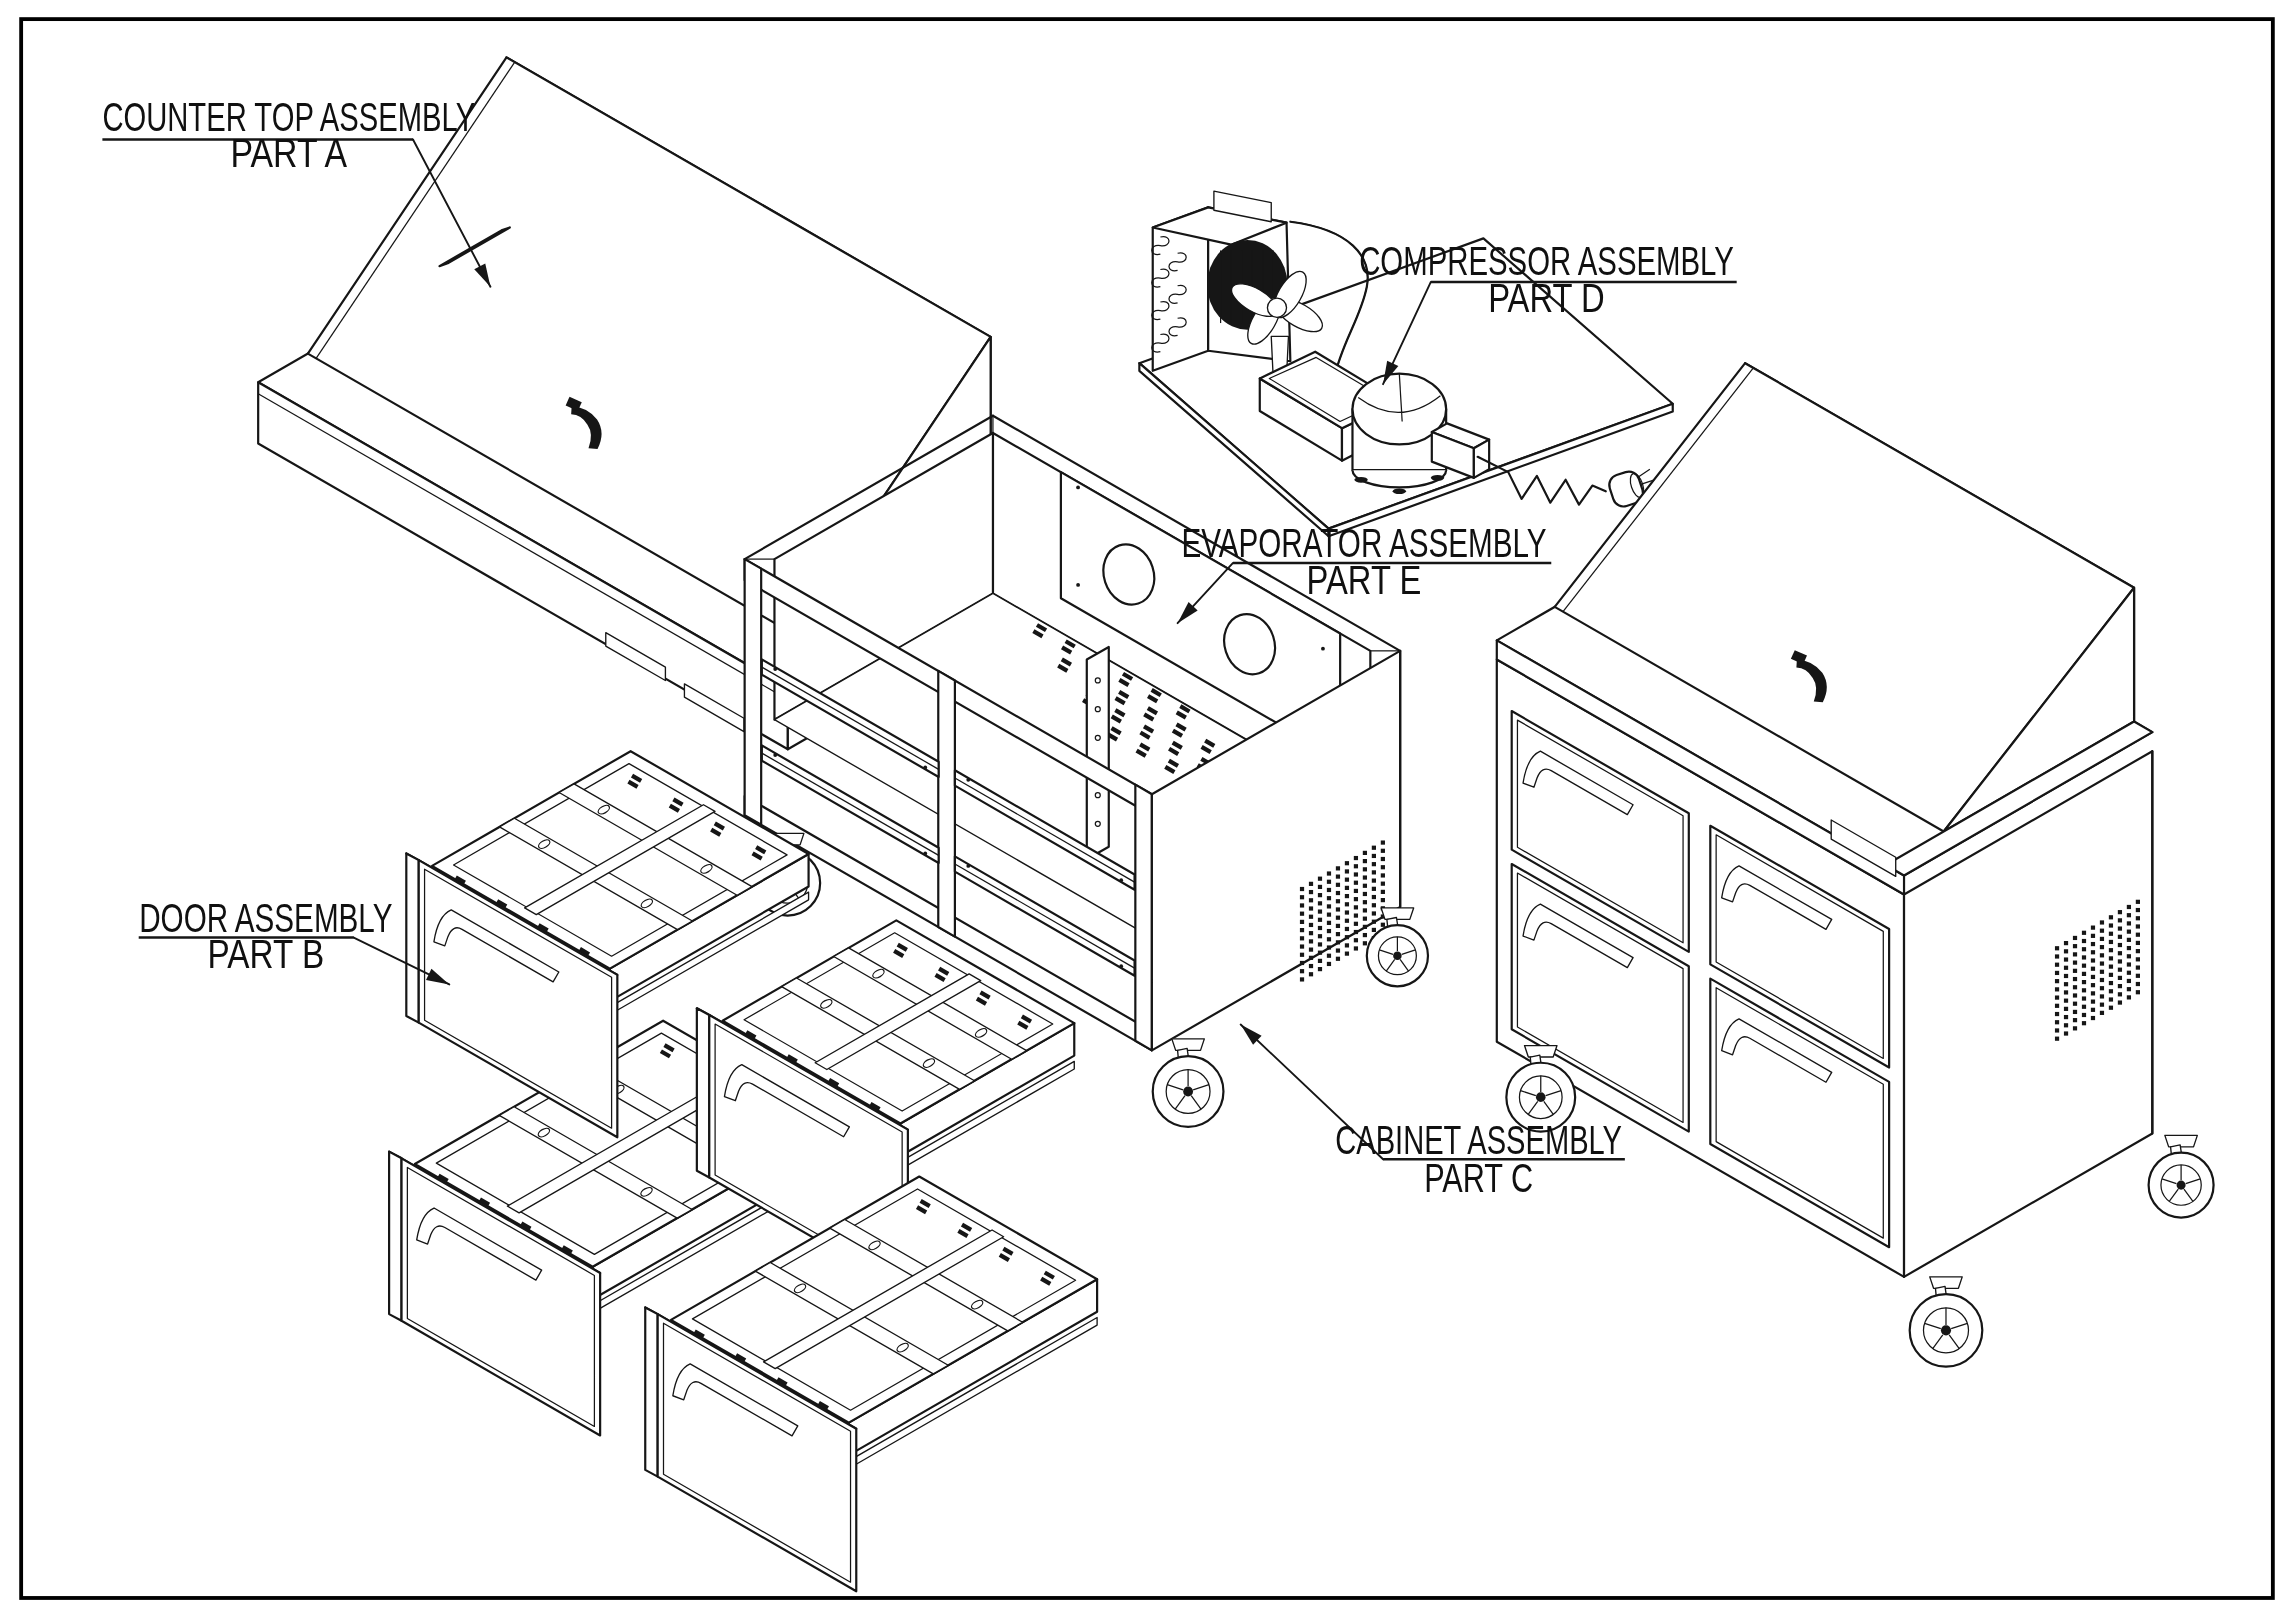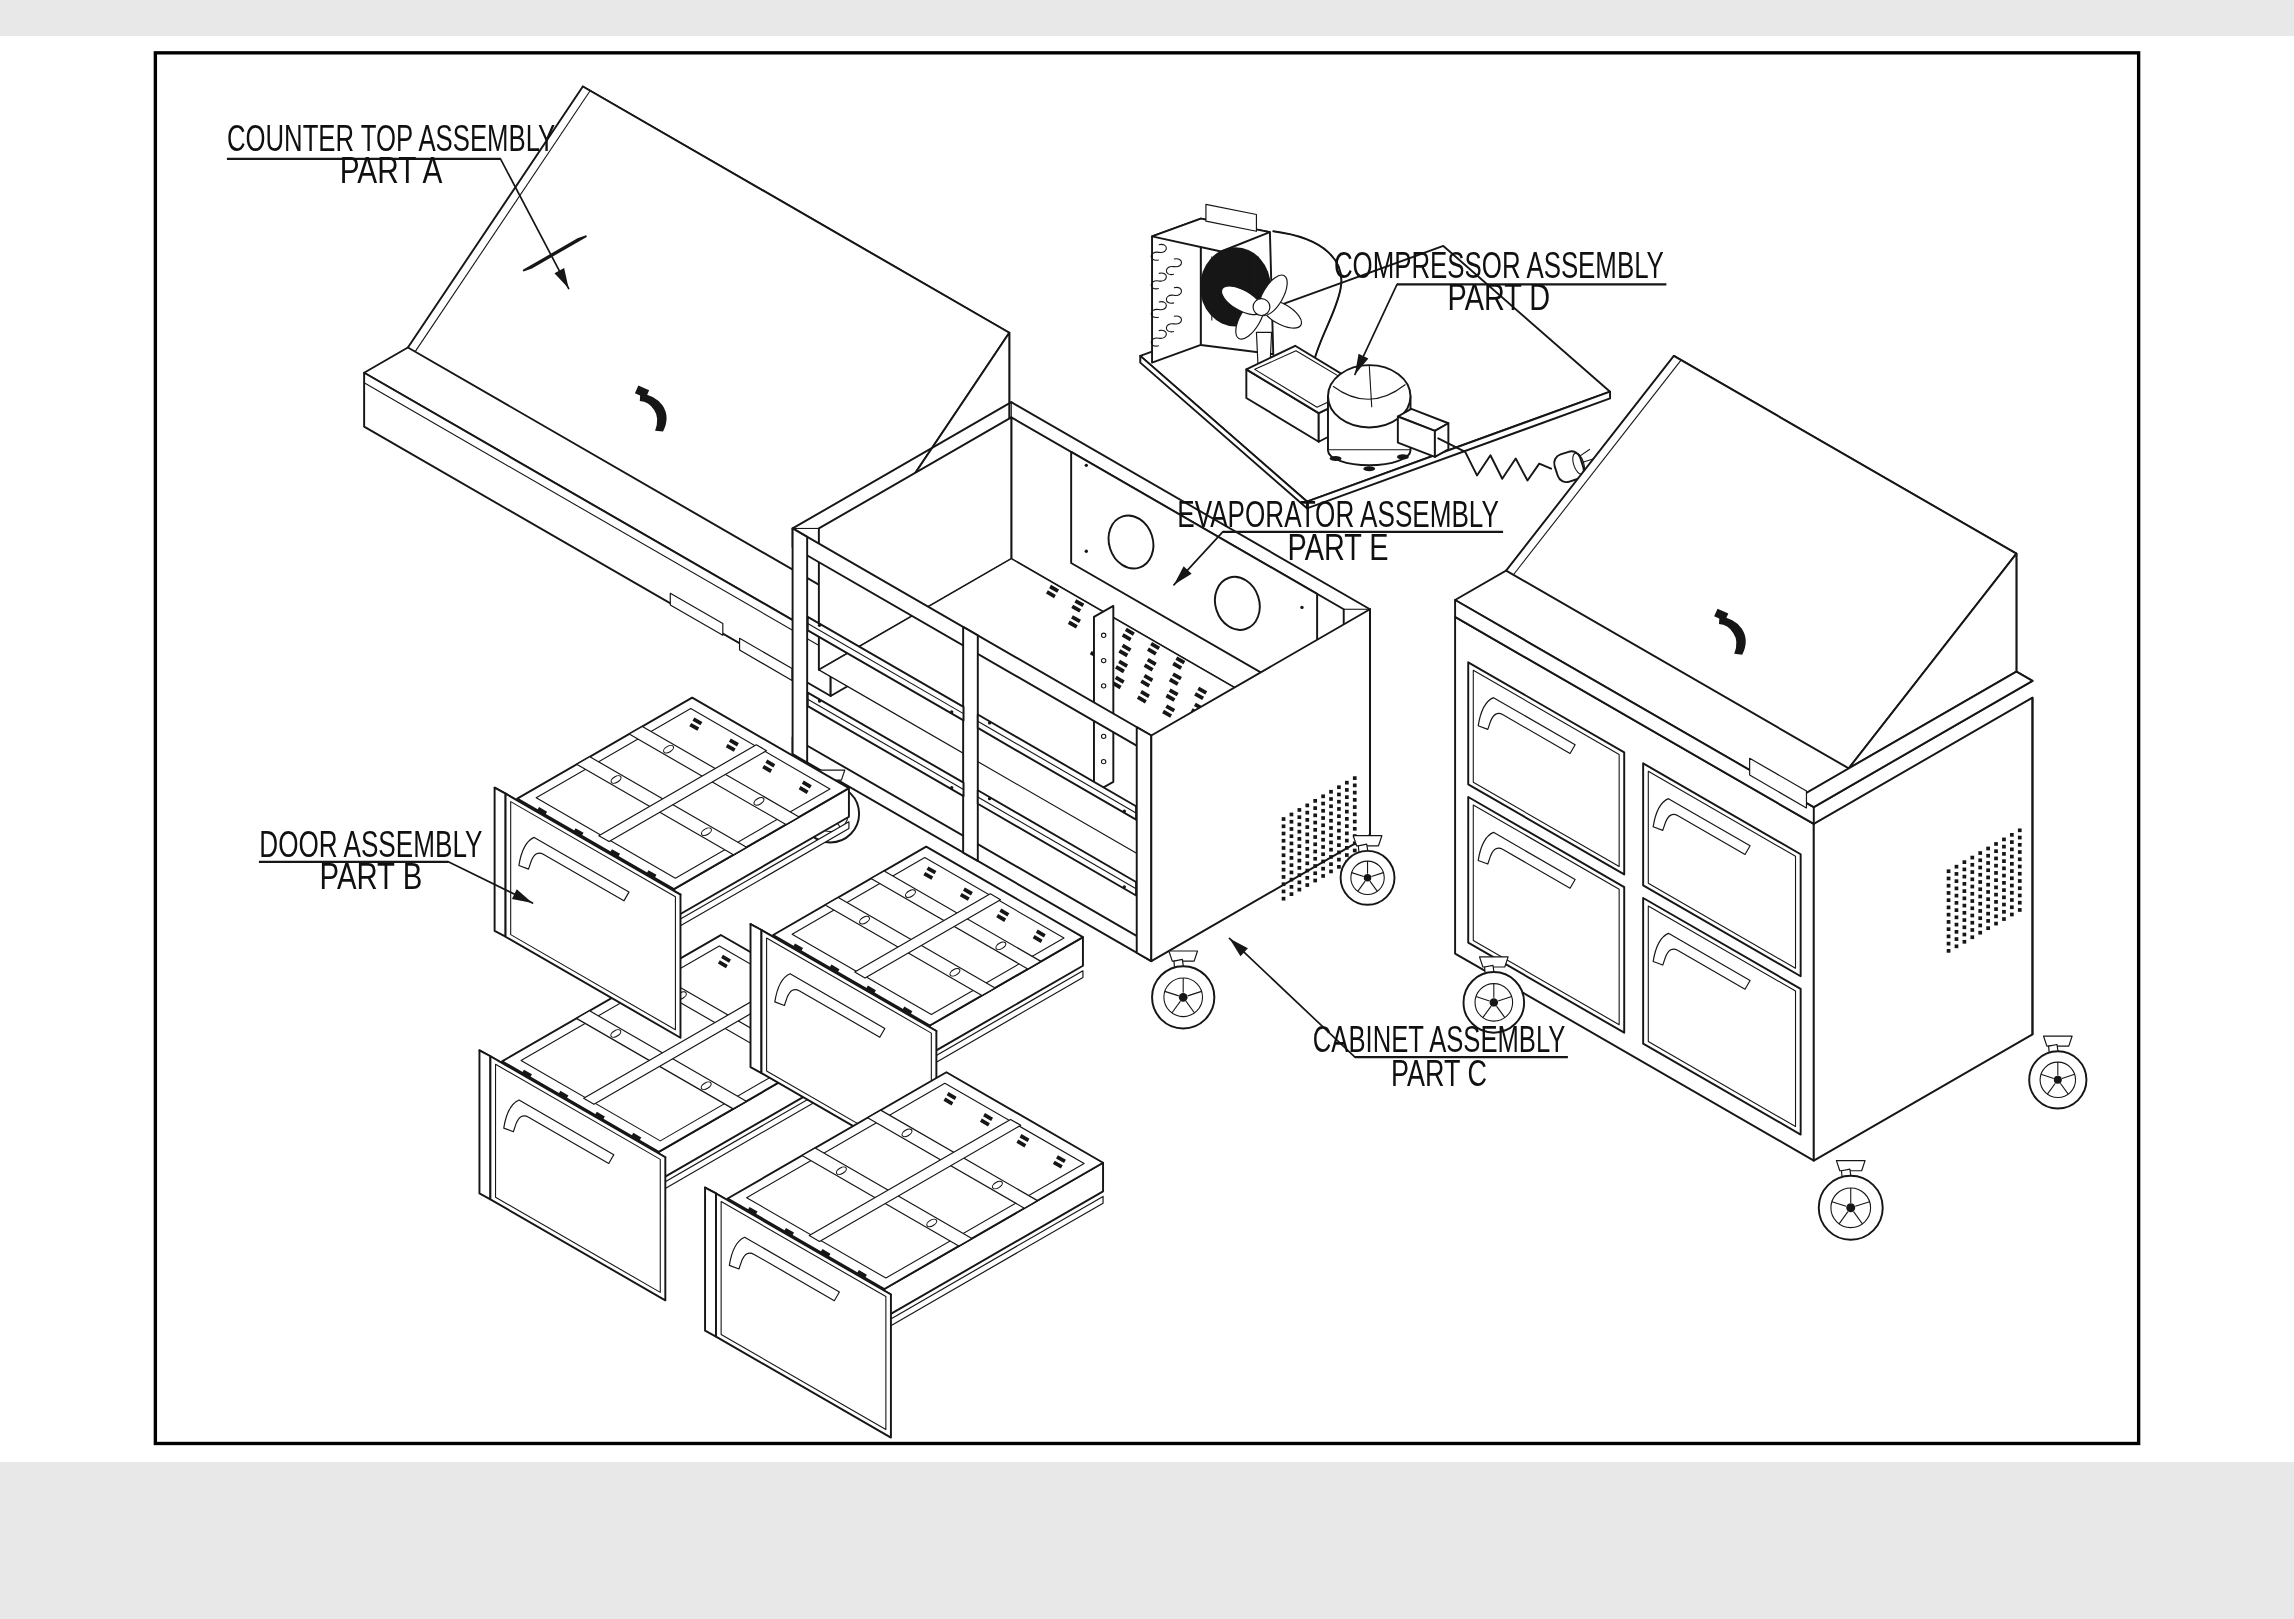--- a/index.html
+++ b/index.html
@@ -1,16 +1,16 @@
 <!DOCTYPE html>
 <html><head>
 <meta charset="utf-8">
 <style>
   html,body{margin:0;padding:0;background:#e8e8e8;font-family:"Liberation Sans",sans-serif;}
-  .page{position:relative;width:2294px;height:1426px;background:#ffffff;overflow:hidden;margin-top:36px;}
+  .page{position:relative;width:2294px;height:1619px;background:#ffffff;overflow:hidden;}
   svg{position:absolute;left:0;top:0;width:100%;height:100%;}
   .fw{fill:#ffffff;stroke:#161616;stroke-width:2.3;stroke-linejoin:round;}
   .ln{fill:none;stroke:#161616;stroke-width:2.3;stroke-linejoin:round;stroke-linecap:round;}
   .thin{fill:none;stroke:#161616;stroke-width:1.3;stroke-linejoin:round;}
   .fwthin{fill:#ffffff;stroke:#161616;stroke-width:1.4;stroke-linejoin:round;}
   .dark{fill:#161616;stroke:none;}
   .lead{fill:none;stroke:#161616;stroke-width:2;stroke-linecap:round;}
   .ul{fill:none;stroke:#161616;stroke-width:2.6;}
   .lbl{font-family:"Liberation Sans",sans-serif;font-size:43px;fill:#101010;}
 </style>

